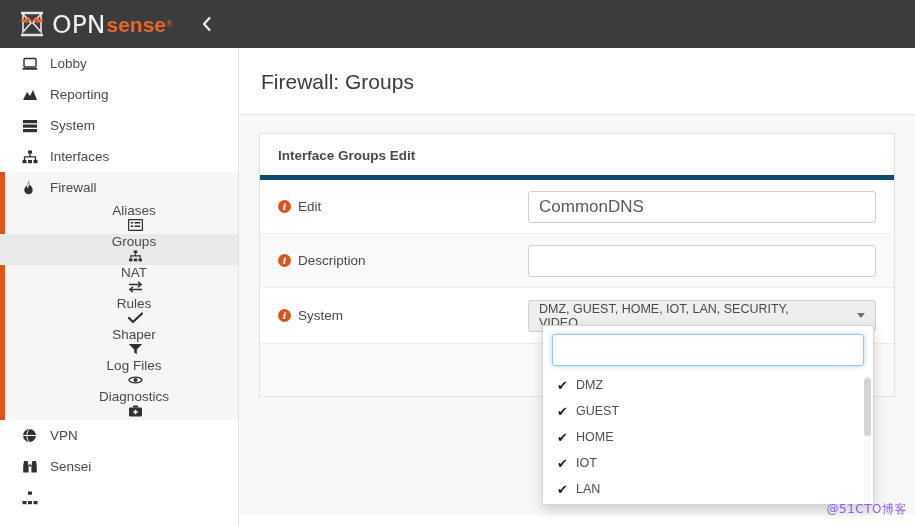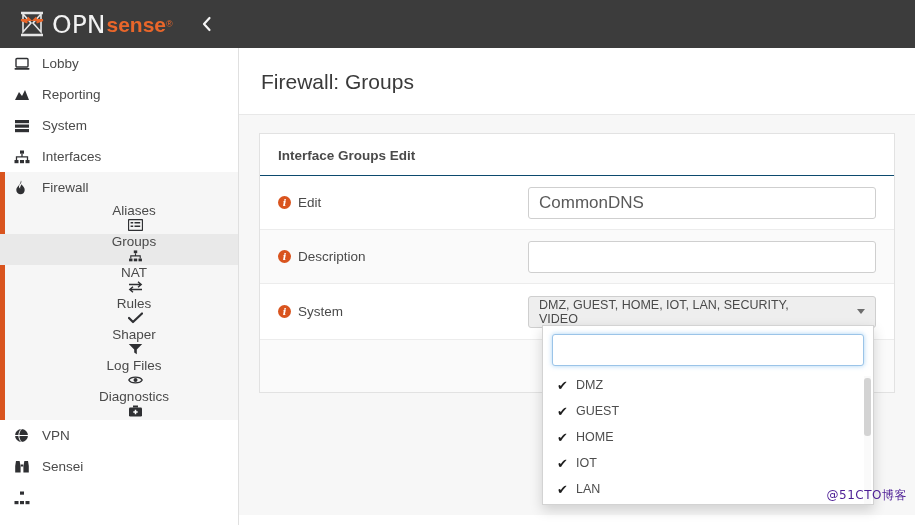--- a/index.html
+++ b/index.html
@@ -39,21 +39,21 @@
   
   .sidebar {
     position: absolute; left: 0; top: 48px; width: 239px; height: 477px;
     background: #ffffff;
     border-right: 1px solid #e0e0e0;
     overflow: hidden;
   }
   .nav-item {
     position: relative;
     height: 31px; display: flex; align-items: center;
-    padding-left: 14px; cursor: pointer;
+    padding-left: 22px; cursor: pointer;
     background: #ffffff;
   }
   .nav-item .nico {
     width: 24px; display: flex; align-items: center; justify-content: flex-start;
     color: #2f3033; font-size: 13px;
     font-family: "DejaVu Sans", sans-serif;
   }
   .nav-item .nlabel {
     font-size: 13.5px; color: #4a4a4a; margin-left: 4px;
   }
@@ -97,21 +97,21 @@
     background: #f7f7f7; width: 100%; height: 400px;
     padding: 18px 20px 0 20px;
   }
   .panel {
     background: #ffffff; border: 1px solid #e2e2e2;
     width: 100%;
   }
   .panel-head {
     padding: 14px 18px 12px 18px;
     font-size: 13.5px; font-weight: 700; color: #4a4a4a;
-    border-bottom: 1px solid #0c4a6e;
+    border-bottom: 5px solid #0c4a6e;
   }
   .frow {
     display: flex; align-items: center;
     min-height: 54px;
     border-bottom: 1px solid #ececec;
     padding: 0 18px;
   }
   .frow.alt { background: #fafafa; }
   .flabel {
     width: 255px; display: flex; align-items: center;
@@ -182,22 +182,22 @@
     position: absolute; right: 2px; top: 50px;
     width: 7px; height: 128px; background: #fafafa;
   }
   .dd-thumb {
     position: absolute; right: 2px; top: 52px;
     width: 7px; height: 58px;
     background: #d3d3d3; border-radius: 3px;
   }
 
   .watermark {
-    position: absolute; right: 8px; bottom: 21px;
-    font-size: 12px; color: #4c1d95;
+    position: absolute; right: 8px; bottom: 7px;
+    font-size: 12px; color: #8b5cf6;
     font-family: "DejaVu Sans", sans-serif;
     letter-spacing: 0.5px;
     pointer-events: none;
   }
 </style>
 </head>
 <body>
 
 <div id="app">
 

